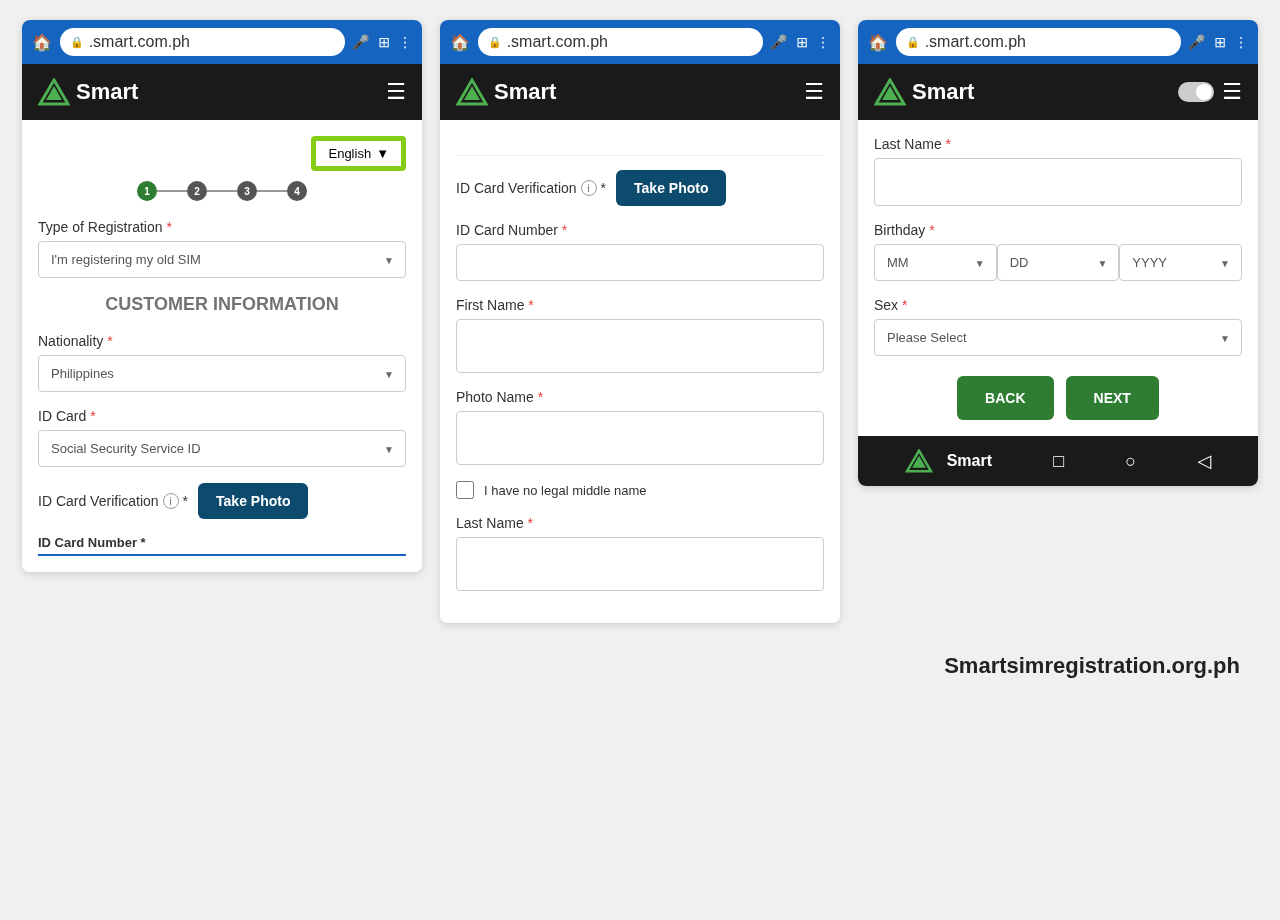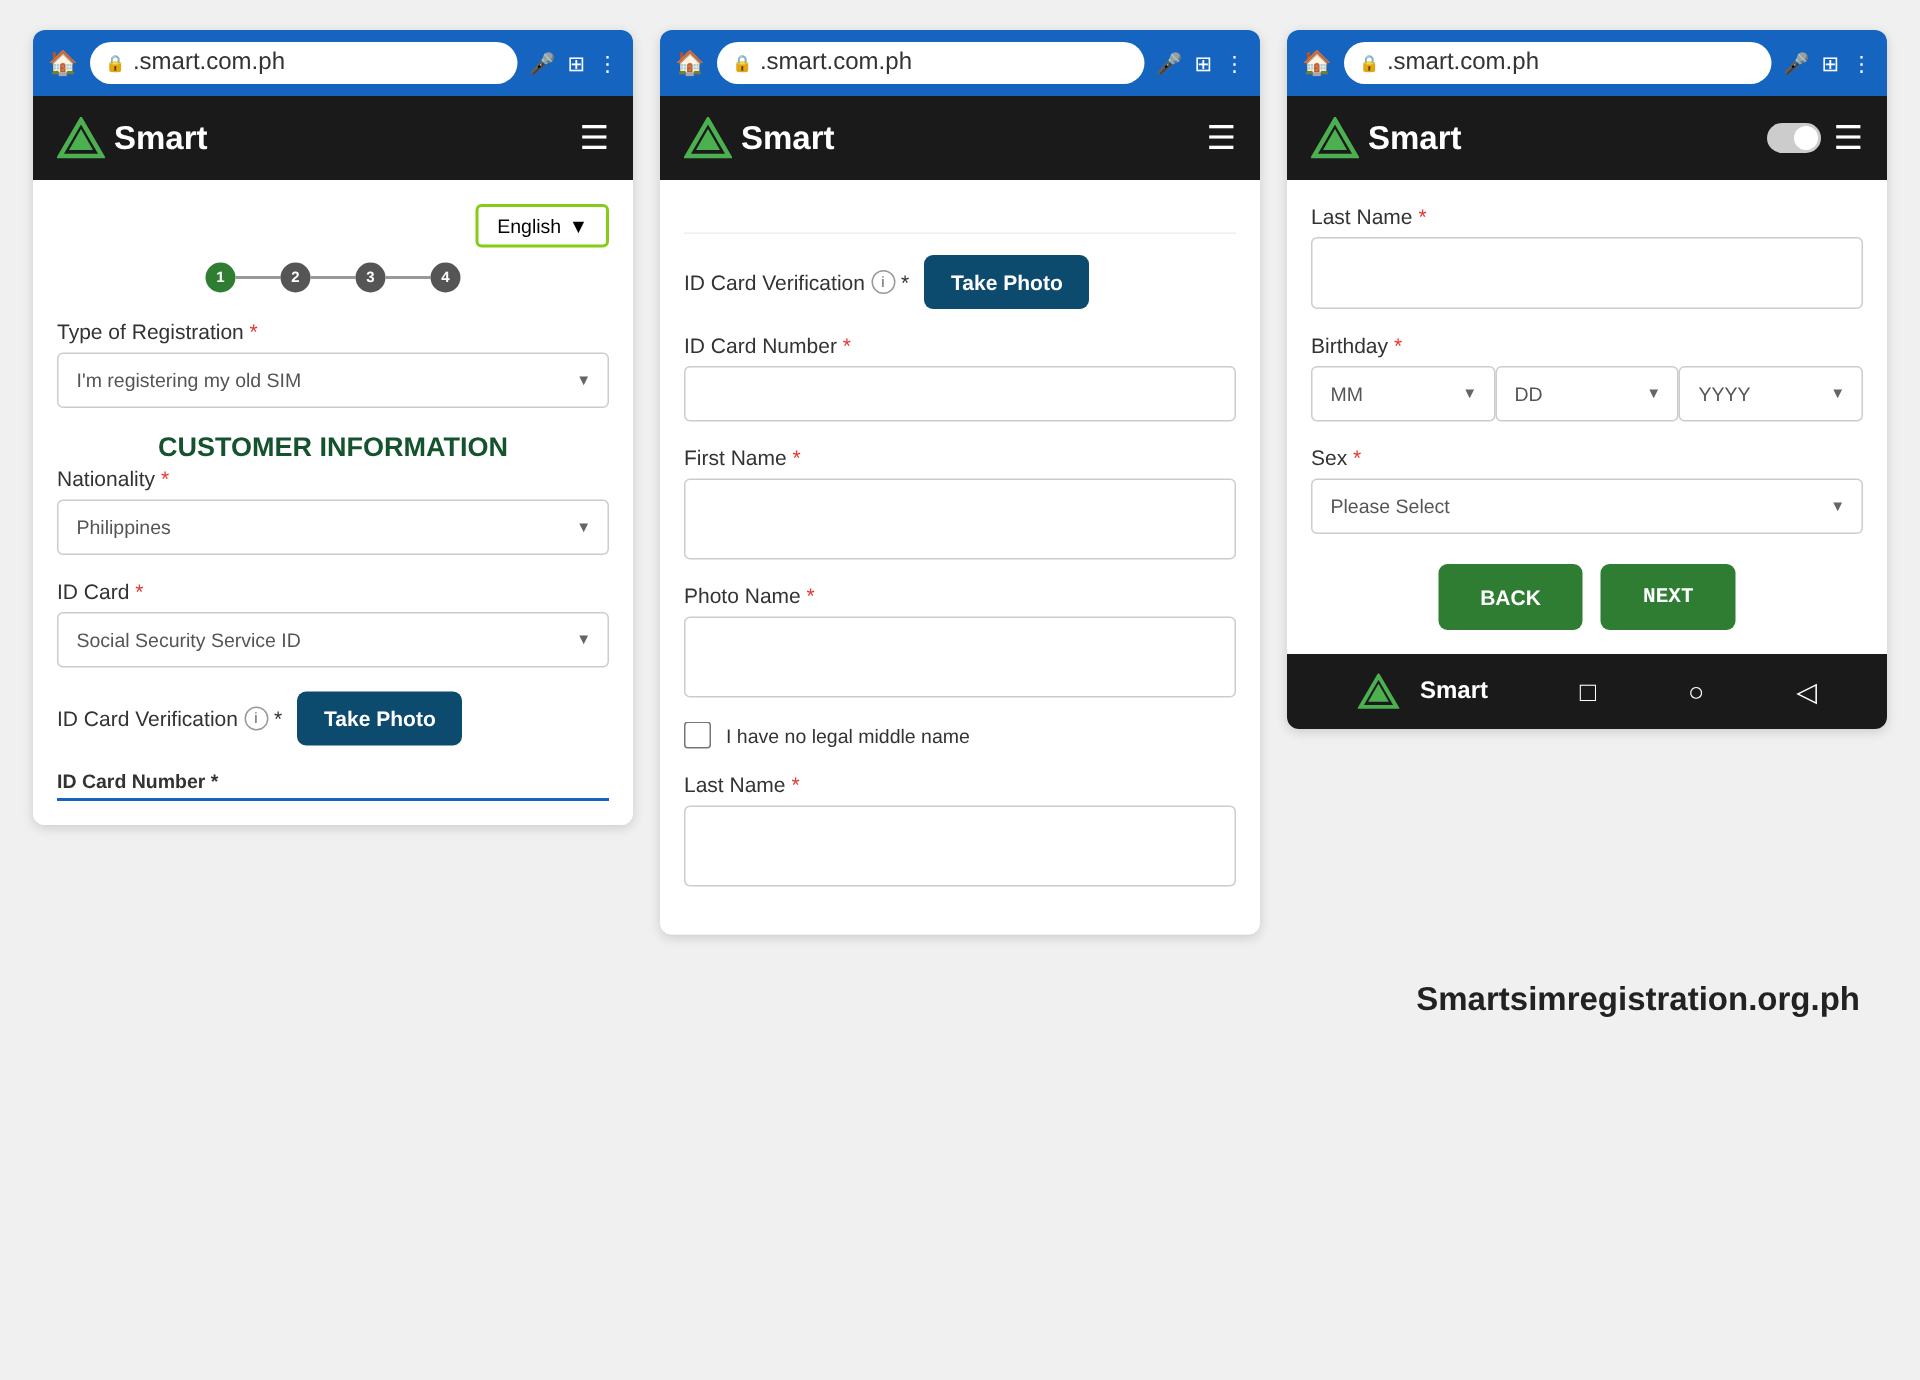--- a/index.html
+++ b/index.html
@@ -101,21 +101,21 @@
       padding: 16px;
       overflow: hidden;
     }
     
     .lang-selector {
       display: flex;
       justify-content: flex-end;
       margin-bottom: 10px;
     }
     .lang-btn {
-      border: 2px solid #84cc16;
+      border: 5px solid #84cc16;
       border-radius: 4px;
       background: white;
       padding: 5px 12px;
       font-size: 13px;
       display: flex;
       align-items: center;
       gap: 5px;
       cursor: pointer;
     }
     
@@ -184,25 +184,25 @@
       position: absolute;
       right: 12px;
       top: 50%;
       transform: translateY(-50%);
       font-size: 10px;
       color: #666;
       pointer-events: none;
     }
     
     .section-heading {
-      color: #14532d;
+      color: #737373;
       font-size: 18px;
       font-weight: bold;
       text-align: center;
-      margin-bottom: 2px;
+      margin-bottom: 18px;
       text-transform: uppercase;
     }
     
     .take-photo-btn {
       background: #0c4a6e;
       color: white;
       border: none;
       border-radius: 6px;
       padding: 10px 18px;
       font-size: 14px;
@@ -281,21 +281,20 @@
     .btn-next {
       background: #2e7d32;
       color: white;
       border: none;
       border-radius: 6px;
       padding: 14px 28px;
       font-size: 14px;
       font-weight: bold;
       cursor: pointer;
       min-width: 90px;
-      font-family: Liberation Mono, monospace;
     }
     
     .phone-footer {
       background: #1a1a1a;
       display: flex;
       align-items: center;
       justify-content: space-around;
       padding: 10px 16px;
       height: 50px;
     }

